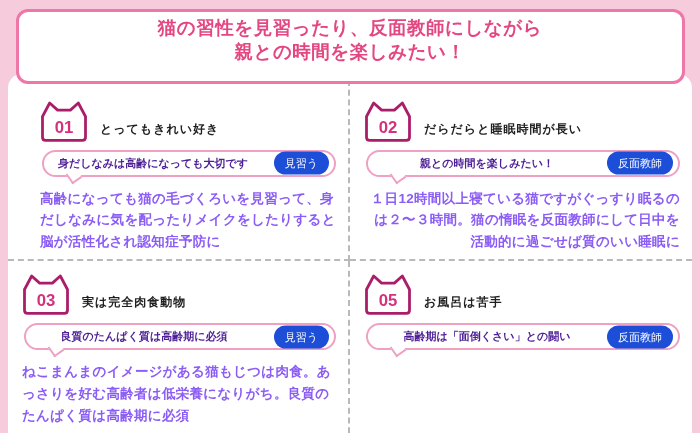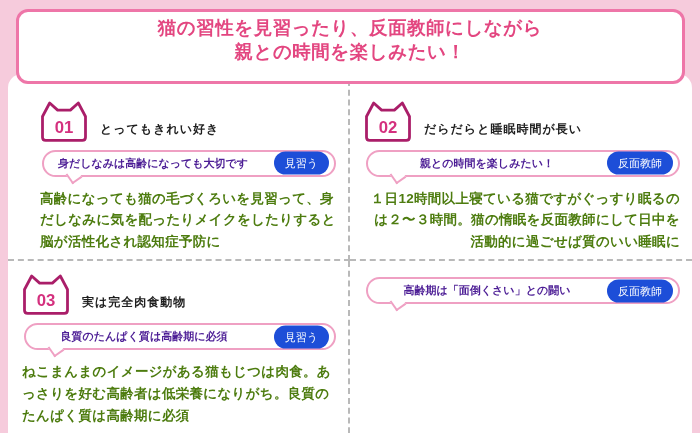--- a/index.html
+++ b/index.html
@@ -72,21 +72,21 @@
   .pill {
     position:absolute; right:5px; top:50%;
     transform:translateY(-50%);
     background:#1d4ed8; color:#fff;
     font-size:11px; font-weight:normal;
     padding:4px 11px; border-radius:999px;
     white-space:nowrap;
   }
   .body-text {
     margin:11px 0 0; font-size:13.5px; font-weight:bold;
-    color:#4d7c0f; line-height:1.6; letter-spacing:0.3px;
+    color:#8b5cf6; line-height:1.6; letter-spacing:0.3px;
   }
 </style>
 </head>
 <body>
 
 <div class="page">
 
   <div class="header">
     <div>猫の習性を見習ったり、反面教師にしながら</div>
     <div>親との時間を楽しみたい！</div>
@@ -140,20 +140,29 @@
           <h2 class="title">実は完全肉食動物</h2>
         </div>
         <div class="bubble">
           <span class="bubble-text">良質のたんぱく質は高齢期に必須</span>
           <span class="pill">見習う</span>
         </div>
         <p class="body-text">ねこまんまのイメージがある猫もじつは肉食。あっさりを好む高齢者は低栄養になりがち。良質のたんぱく質は高齢期に必須</p>
       </section>
 
       <section class="quad q3">
+        <div class="quad-head">
+          <div class="badge">
+            <svg width="48" height="43" viewBox="0 0 60 54">
+              <path d="M3 48 Q3 52 7 52 L53 52 Q57 52 57 48 L57 22 L48 5 L38 14 L22 14 L12 5 L3 22 Z" fill="#ffffff" stroke="#aa1e69" stroke-width="3.5" stroke-linejoin="round"></path>
+              <text x="30" y="43" text-anchor="middle" font-size="21" font-weight="bold" fill="#d4307e">05</text>
+            </svg>
+          </div>
+          <h2 class="title">お風呂は苦手</h2>
+        </div>
         <div class="bubble">
           <span class="bubble-text">高齢期は「面倒くさい」との闘い</span>
           <span class="pill">反面教師</span>
         </div>
       </section>
 
     </div>
   </div>
 </div>
 

